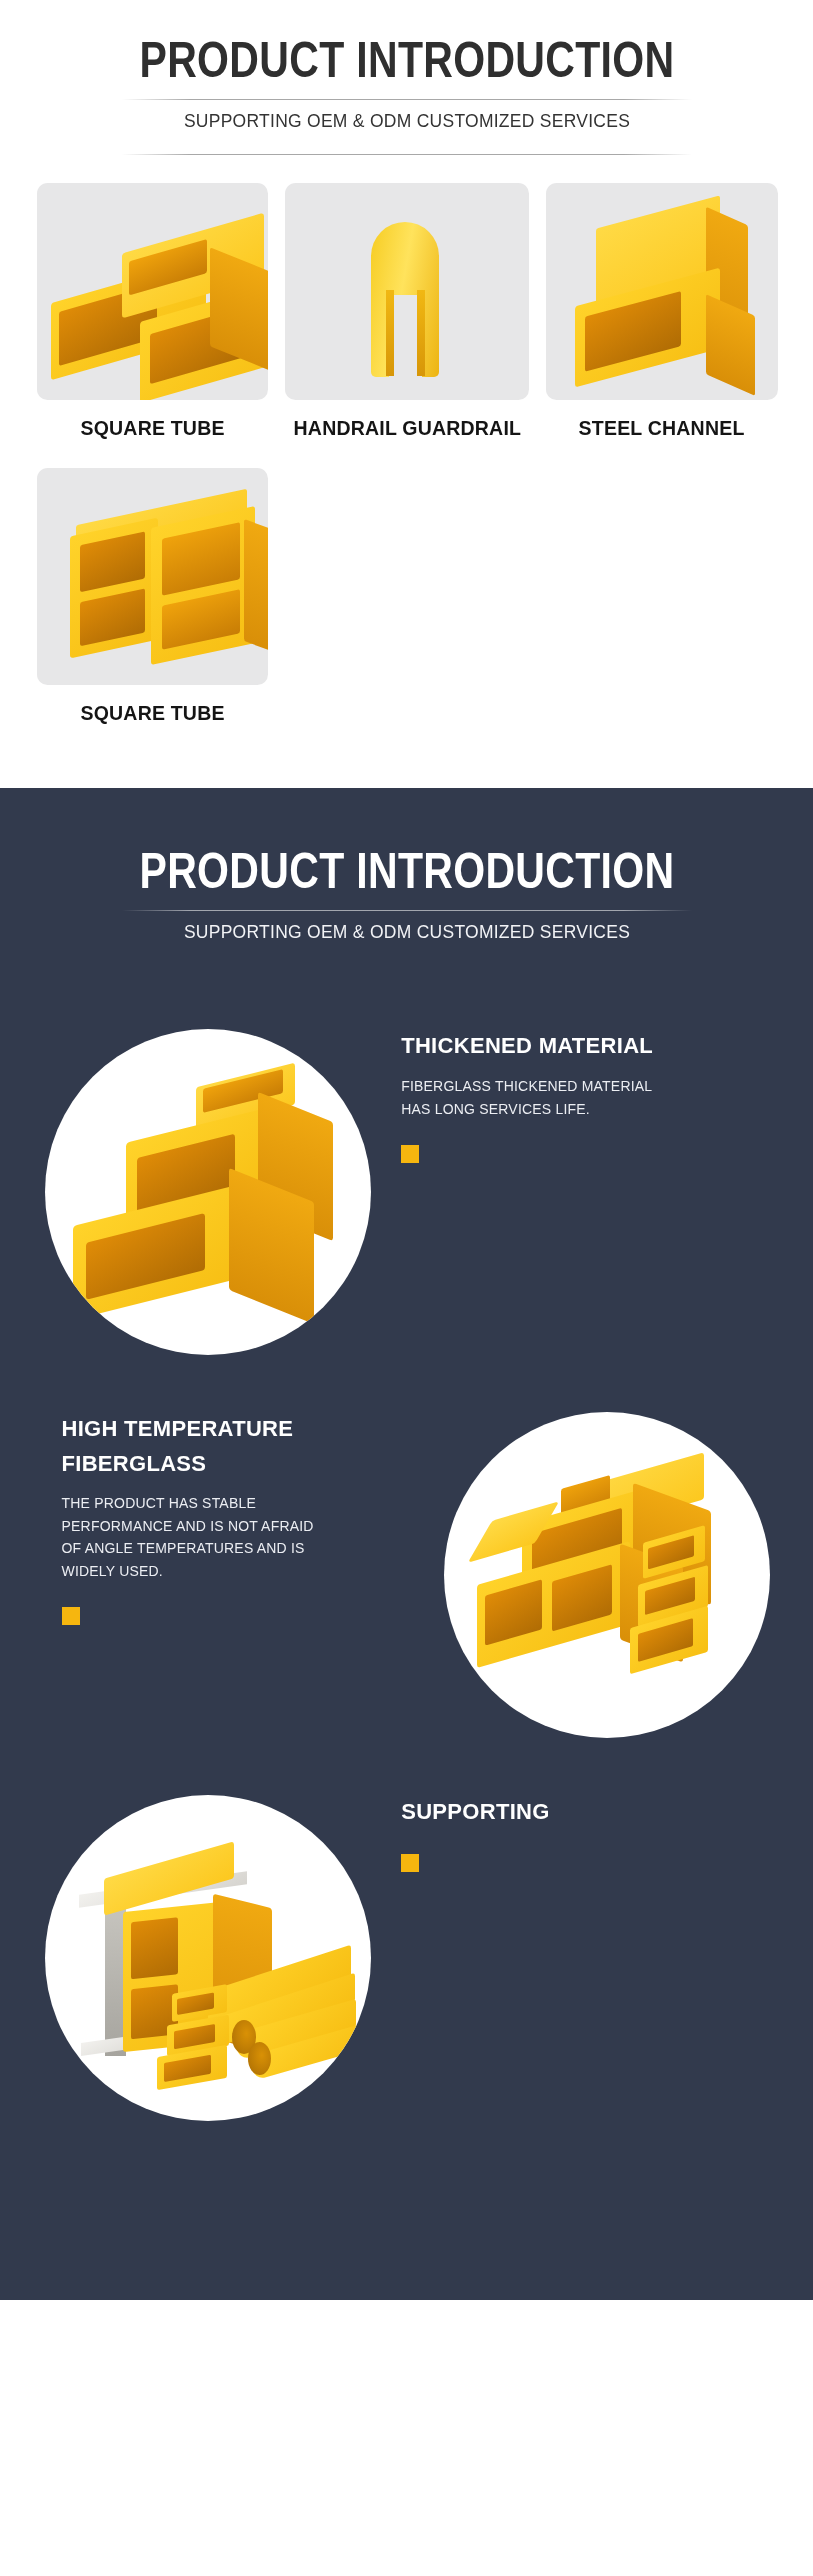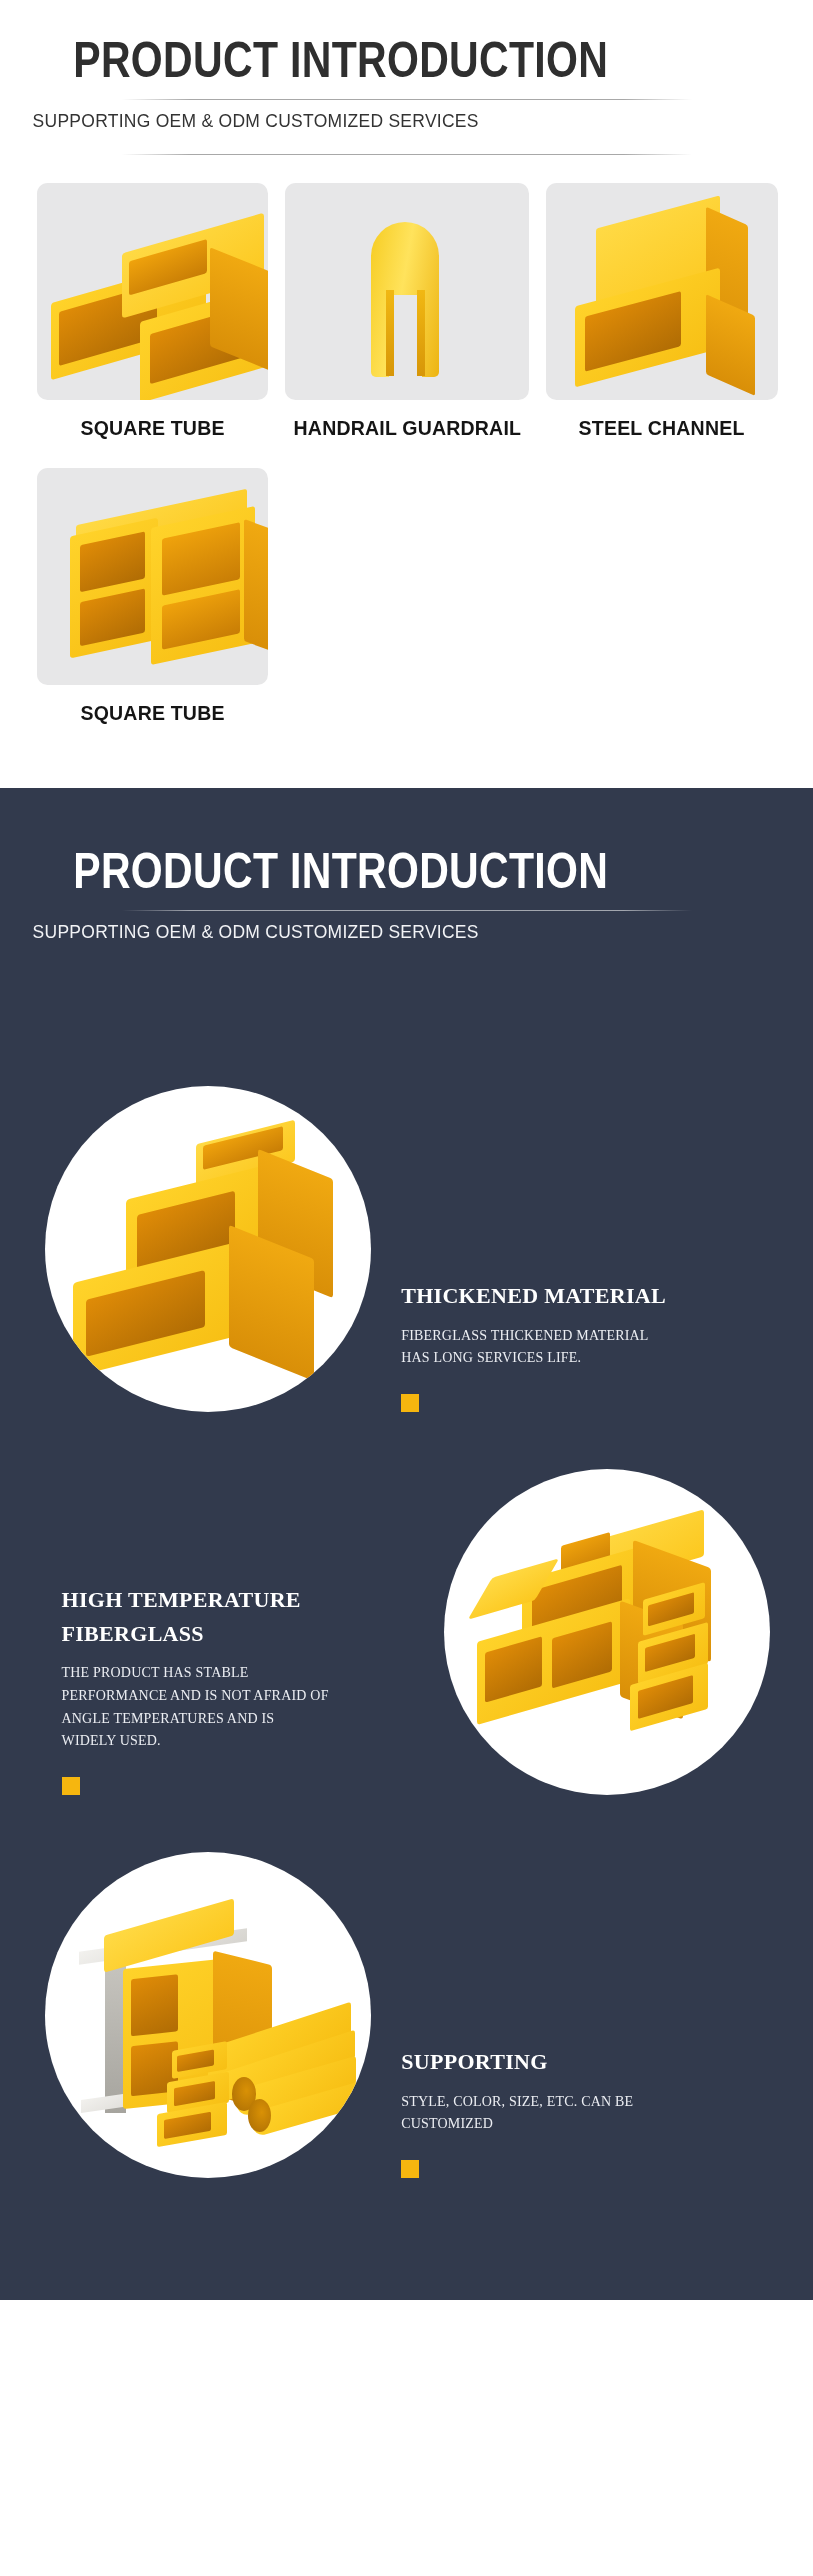--- a/index.html
+++ b/index.html
@@ -13,21 +13,21 @@
   }
 
   
   .light-section {
     background:#ffffff;
     width:814px;
     padding-top:34px;
     padding-bottom:42px;
   }
 
-  .head-block { text-align:left; }
+  .head-block { text-align:center; }
 
   .head-title {
     font-family:"Liberation Sans Narrow","Liberation Sans",sans-serif;
     font-weight:bold;
     font-size:50px;
     line-height:1.04;
     letter-spacing:0.4px;
     color:#2f2f2f;
     transform:scaleX(0.82);
     transform-origin:center;
@@ -93,23 +93,22 @@
     background:#323a4d;
     width:814px;
     padding-top:57px;
     padding-bottom:122px;
   }
 
   .feature {
     width:757px;
     margin:0 auto;
     display:flex;
-    align-items:flex-end;
+    align-items:flex-start;
     min-height:383px;
-    font-family:Liberation Serif, serif;
   }
   .feature.reverse { flex-direction:row-reverse; }
 
   .feature-media {
     width:358px;
     display:flex;
     justify-content:center;
     flex:0 0 358px;
   }
   .circle {
@@ -358,19 +357,18 @@
           </div>
           <div class="ph y-face" style="left:192px;top:221px;width:119px;height:28px;transform:skewY(-16deg);border-radius:14.7px 3.3px 3.3px 14.7px;"></div>
           <div class="ph" style="left:187px;top:225px;width:24.4px;height:34px;border-radius:50%;background:radial-gradient(ellipse at 60% 40%,#d99105,#a96c04);"></div>
           <div class="ph y-face" style="left:208px;top:244px;width:111px;height:26px;transform:skewY(-16deg);border-radius:14.7px 3.3px 3.3px 14.7px;"></div>
           <div class="ph" style="left:203px;top:247px;width:23px;height:33px;border-radius:50%;background:radial-gradient(ellipse at 60% 40%,#d99105,#a96c04);"></div>
         </div>
       </div>
     </div>
     <div class="feature-text">
       <div class="feature-title">SUPPORTING</div>
-      <div class="feature-body">STYLE, COLOR, SIZE, ETC. CAN BE CUSTOMIZED</div>
       <div class="accent-square"></div>
     </div>
   </div>
 
 </section>
 
 
 </body></html>

